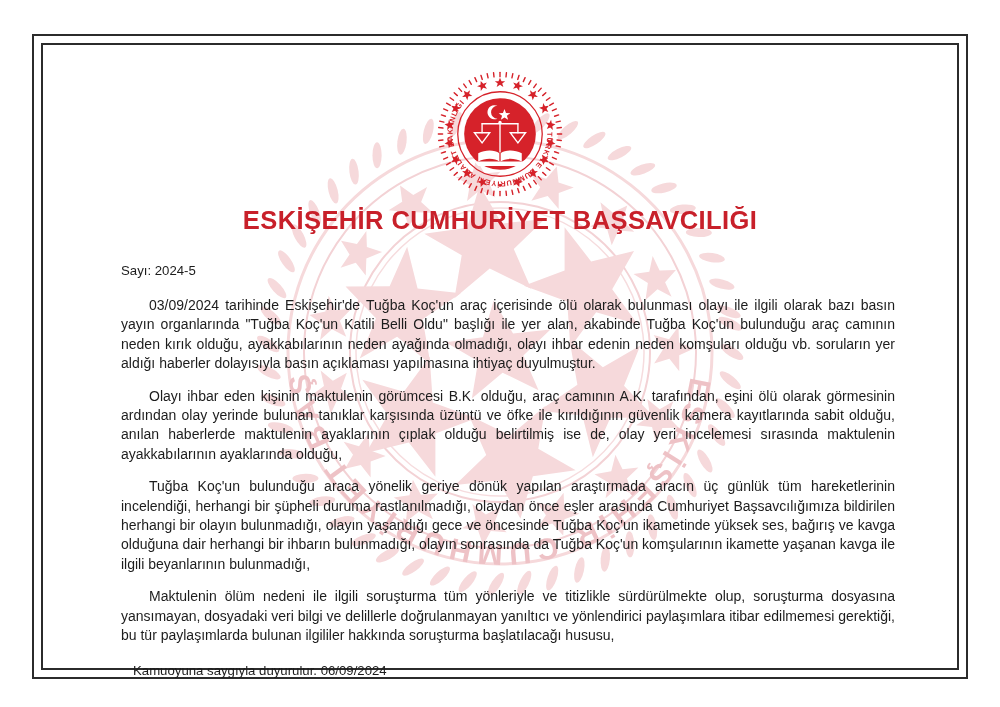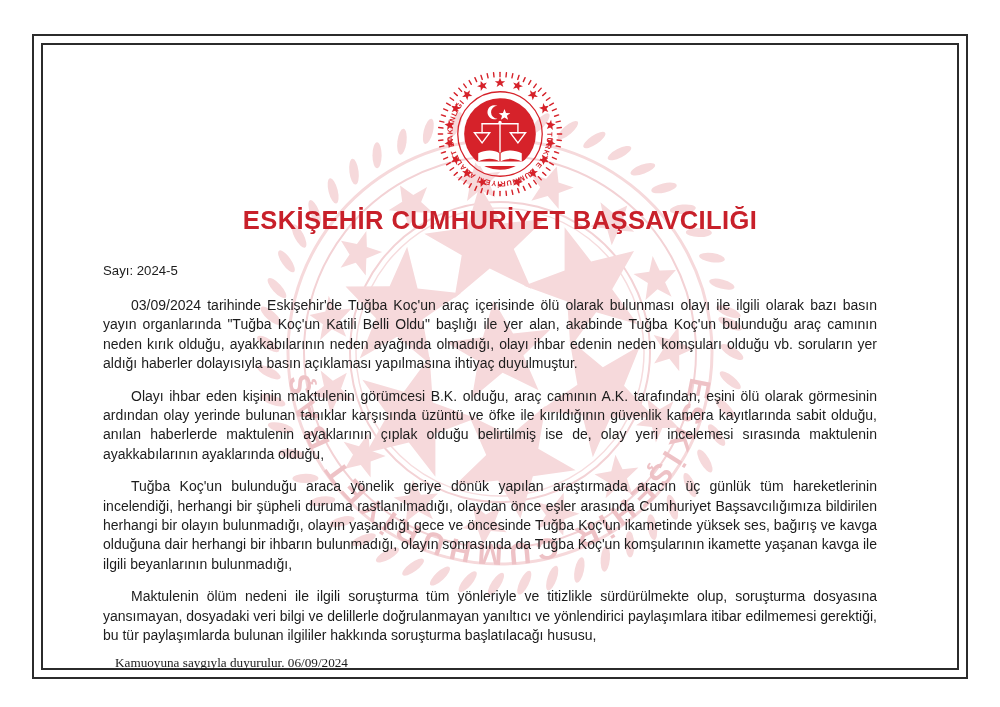--- a/index.html
+++ b/index.html
@@ -86,21 +86,21 @@
     color: #c8202a;
     font-weight: bold;
     font-size: 25.5px;
     letter-spacing: 0.4px;
     line-height: 33px;
     white-space: nowrap;
   }
 
   .body-col {
     position: absolute;
-    left: 103px;
+    left: 121px;
     top: 262px;
     width: 774px;
     color: #1c1c1c;
   }
 
   .sayi {
     font-size: 13.2px;
     line-height: 18px;
     margin-bottom: 16px;
   }
@@ -112,23 +112,22 @@
     text-indent: 28px;
     margin: 0 0 13px 0;
     -webkit-hyphens: none;
     hyphens: none;
   }
   .para:last-of-type { margin-bottom: 8px; }
 
   .closing {
     font-size: 13.2px;
     line-height: 18px;
-    margin-top: 8px;
+    margin-top: 16px;
     text-indent: 12px;
-    font-family: Liberation Serif, serif;
   }
 </style>
 </head>
 <body>
 
 <div class="page">
 
   <div class="border-outer"></div>
   <div class="border-inner"></div>
 

